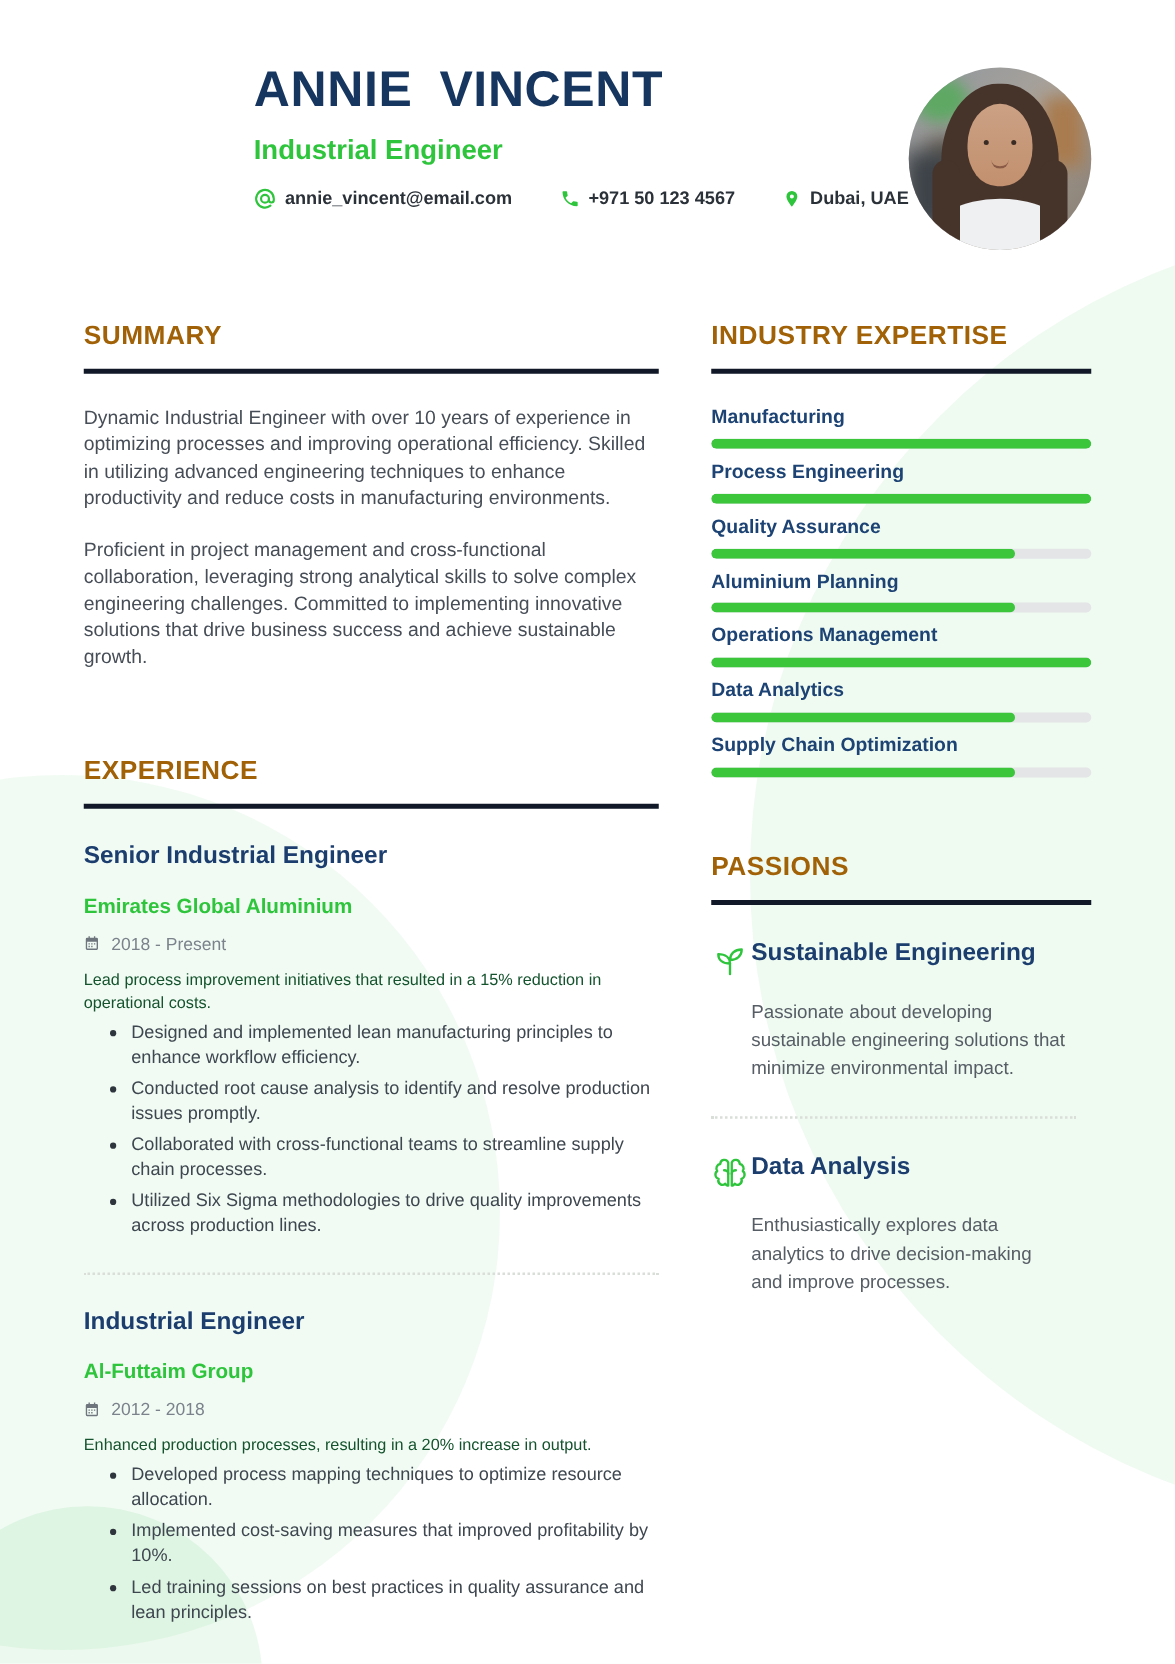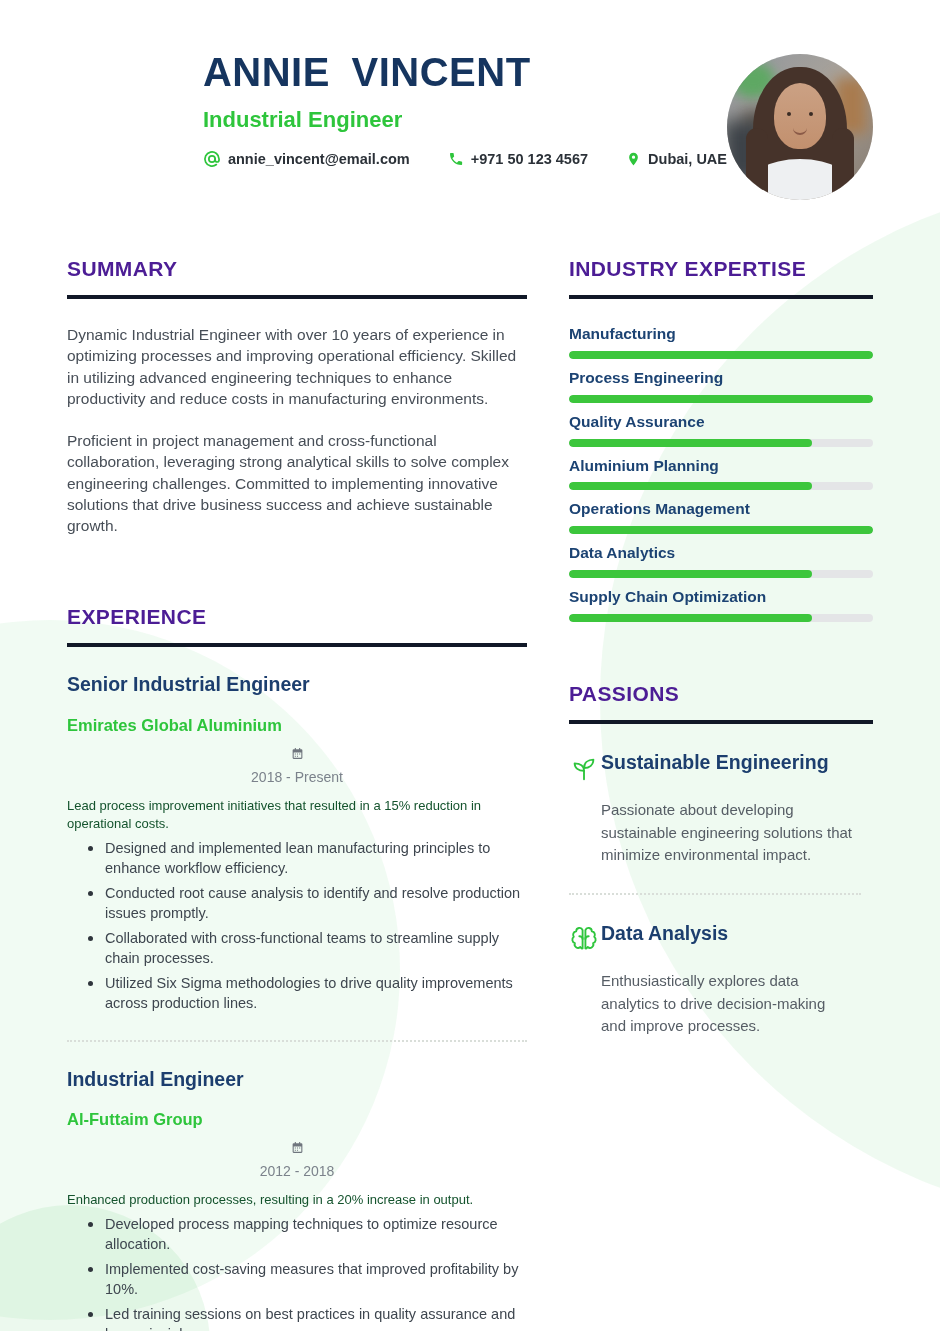--- a/index.html
+++ b/index.html
@@ -39,35 +39,35 @@
   .ph-smile  { left: calc(50% - 7px); top: 74px; width: 14px; height: 7px; border-bottom: 2px solid #8a5a47; border-radius: 0 0 10px 10px; }
   .ph-shirt  { left: 50%; top: 105px; transform: translateX(-50%); width: 114px; height: 44px; background: #eef0f2; border-radius: 55% 55% 10px 10px / 80% 80% 10px 10px; }
   .ph-hair-l { left: calc(50% - 54px); top: 74px; width: 22px; height: 74px; background: #46332a; border-radius: 12px; }
   .ph-hair-r { left: calc(50% + 32px); top: 74px; width: 22px; height: 74px; background: #46332a; border-radius: 12px; }
 
   
   .columns { display: flex; gap: 42px; margin-top: 57px; }
   .col-left { width: 460px; flex: none; }
   .col-right { width: 304px; flex: none; }
 
-  h2.sec { margin: 0; font-size: 21px; line-height: 1.1; font-weight: 700; color: #4c1d95; letter-spacing: .4px; }
+  h2.sec { margin: 0; font-size: 21px; line-height: 1.1; font-weight: 700; color: #a16207; letter-spacing: .4px; }
   .rule { height: 4px; background: #111827; margin-top: 15px; }
 
   
   .summary-text { margin-top: 25px; }
   .summary-text p { margin: 0; font-size: 15.5px; line-height: 1.37; color: #474e57; }
   .summary-text p + p { margin-top: 21px; }
 
   
   .experience-sec { margin-top: 69px; }
   .job { margin-top: 26px; }
   .job-divider { border-top: 2px dotted #d9ded9; margin-top: 26px; }
   .job h3 { margin: 0; font-size: 19.5px; line-height: 1.15; font-weight: 700; color: #1c3e6e; }
   .company { margin-top: 20px; font-size: 16.5px; font-weight: 700; color: #2ec53c; }
-  .daterow { margin-top: 12px; display: flex; align-items: center; gap: 9px; font-size: 14px; color: #7b828b; flex-direction: column; }
+  .daterow { margin-top: 12px; display: flex; align-items: center; gap: 9px; font-size: 14px; color: #7b828b; }
   .job-summary { margin: 12px 0 0; font-size: 13px; line-height: 1.4; color: #14532d; }
   .bullets { margin: 6px 0 0; padding: 0 0 0 16px; list-style: none; }
   .bullets li { position: relative; padding-left: 22px; font-size: 14.5px; line-height: 1.35; color: #3e464f; margin-top: 6px; }
   .bullets li::before { content: ""; position: absolute; left: 5px; top: 7px; width: 5px; height: 5px; border-radius: 50%; background: #2f353c; }
 
   
   .skills { margin-top: 26px; }
   .skill + .skill { margin-top: 10px; }
   .skill-label { font-size: 15.5px; line-height: 1.15; font-weight: 700; color: #1c4373; }
   .skill-track { margin-top: 8px; height: 8px; border-radius: 4px; background: #e4e5e7; overflow: hidden; }

